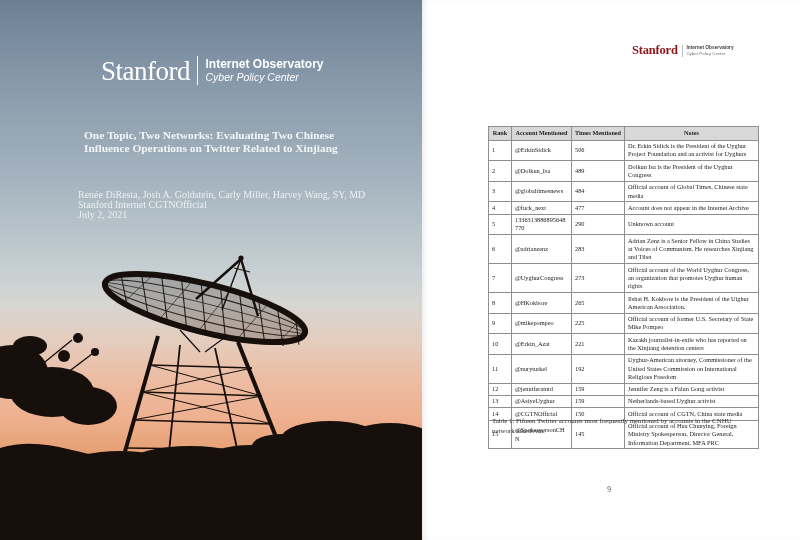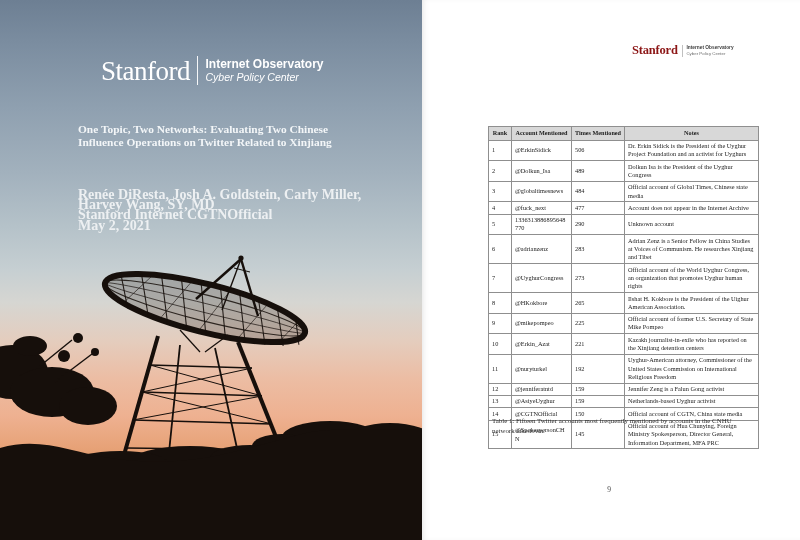--- a/index.html
+++ b/index.html
@@ -25,25 +25,25 @@
   }
   .wordmark { font-size:27px; line-height:28px; letter-spacing:-0.5px; }
   .logo-divider { width:1.5px; height:29px; background:rgba(255,255,255,0.92); }
   .logo-right { display:flex; flex-direction:column; font-family:"Liberation Sans", sans-serif; }
   .logo-right .l1 { font-size:12px; font-weight:700; line-height:13px; }
   .logo-right .l2 { font-size:10.5px; font-style:italic; line-height:12px; }
 
   .cover-title {
     position:absolute; left:78px; top:123px; width:280px;
     font-size:11.4px; line-height:12.6px; font-weight:600;
-    color:#f3f6f8; margin:0;
+    color:#f3f6f8; margin:6px;
   }
   .cover-authors {
     position:absolute; left:78px; top:190px; width:320px;
-    font-size:14px; line-height:10.2px; font-weight:700; color:#edf0f2;
+    font-size:10px; line-height:10.2px; font-weight:400; color:#edf0f2;
   }
 
   
   .page-right {
     position:absolute; left:422px; top:0; width:378px; height:540px;
     background:#ffffff; box-shadow: inset 4px 0 7px -4px rgba(0,0,0,0.14);
   }
   .page-logo { position:absolute; left:210px; top:43px; display:flex; align-items:center; gap:4px; }
   .wordmark-sm { font-size:12.5px; font-weight:700; color:#8c1515; letter-spacing:-0.2px; }
   .logo-divider-sm { width:0.8px; height:12px; background:#c0c0c0; }
@@ -166,21 +166,21 @@
         <span class="l1">Internet Observatory</span>
         <span class="l2">Cyber Policy Center</span>
       </span>
     </div>
 
     <h1 class="cover-title">One Topic, Two Networks: Evaluating Two Chinese Influence Operations on Twitter Related to Xinjiang</h1>
 
     <div class="cover-authors">
       <div>Renée DiResta, Josh A. Goldstein, Carly Miller, Harvey Wang, SY, MD</div>
       <div>Stanford Internet CGTNOfficial</div>
-      <div>May 2, 2021</div>
+      <div>July 2, 2021</div>
     </div>
   </section>
 
   <section class="page-right">
 
     <div class="page-logo">
       <span class="wordmark-sm">Stanford</span>
       <span class="logo-divider-sm"></span>
       <span class="logo-lines-sm">
         <span class="l1s">Internet Observatory</span>

